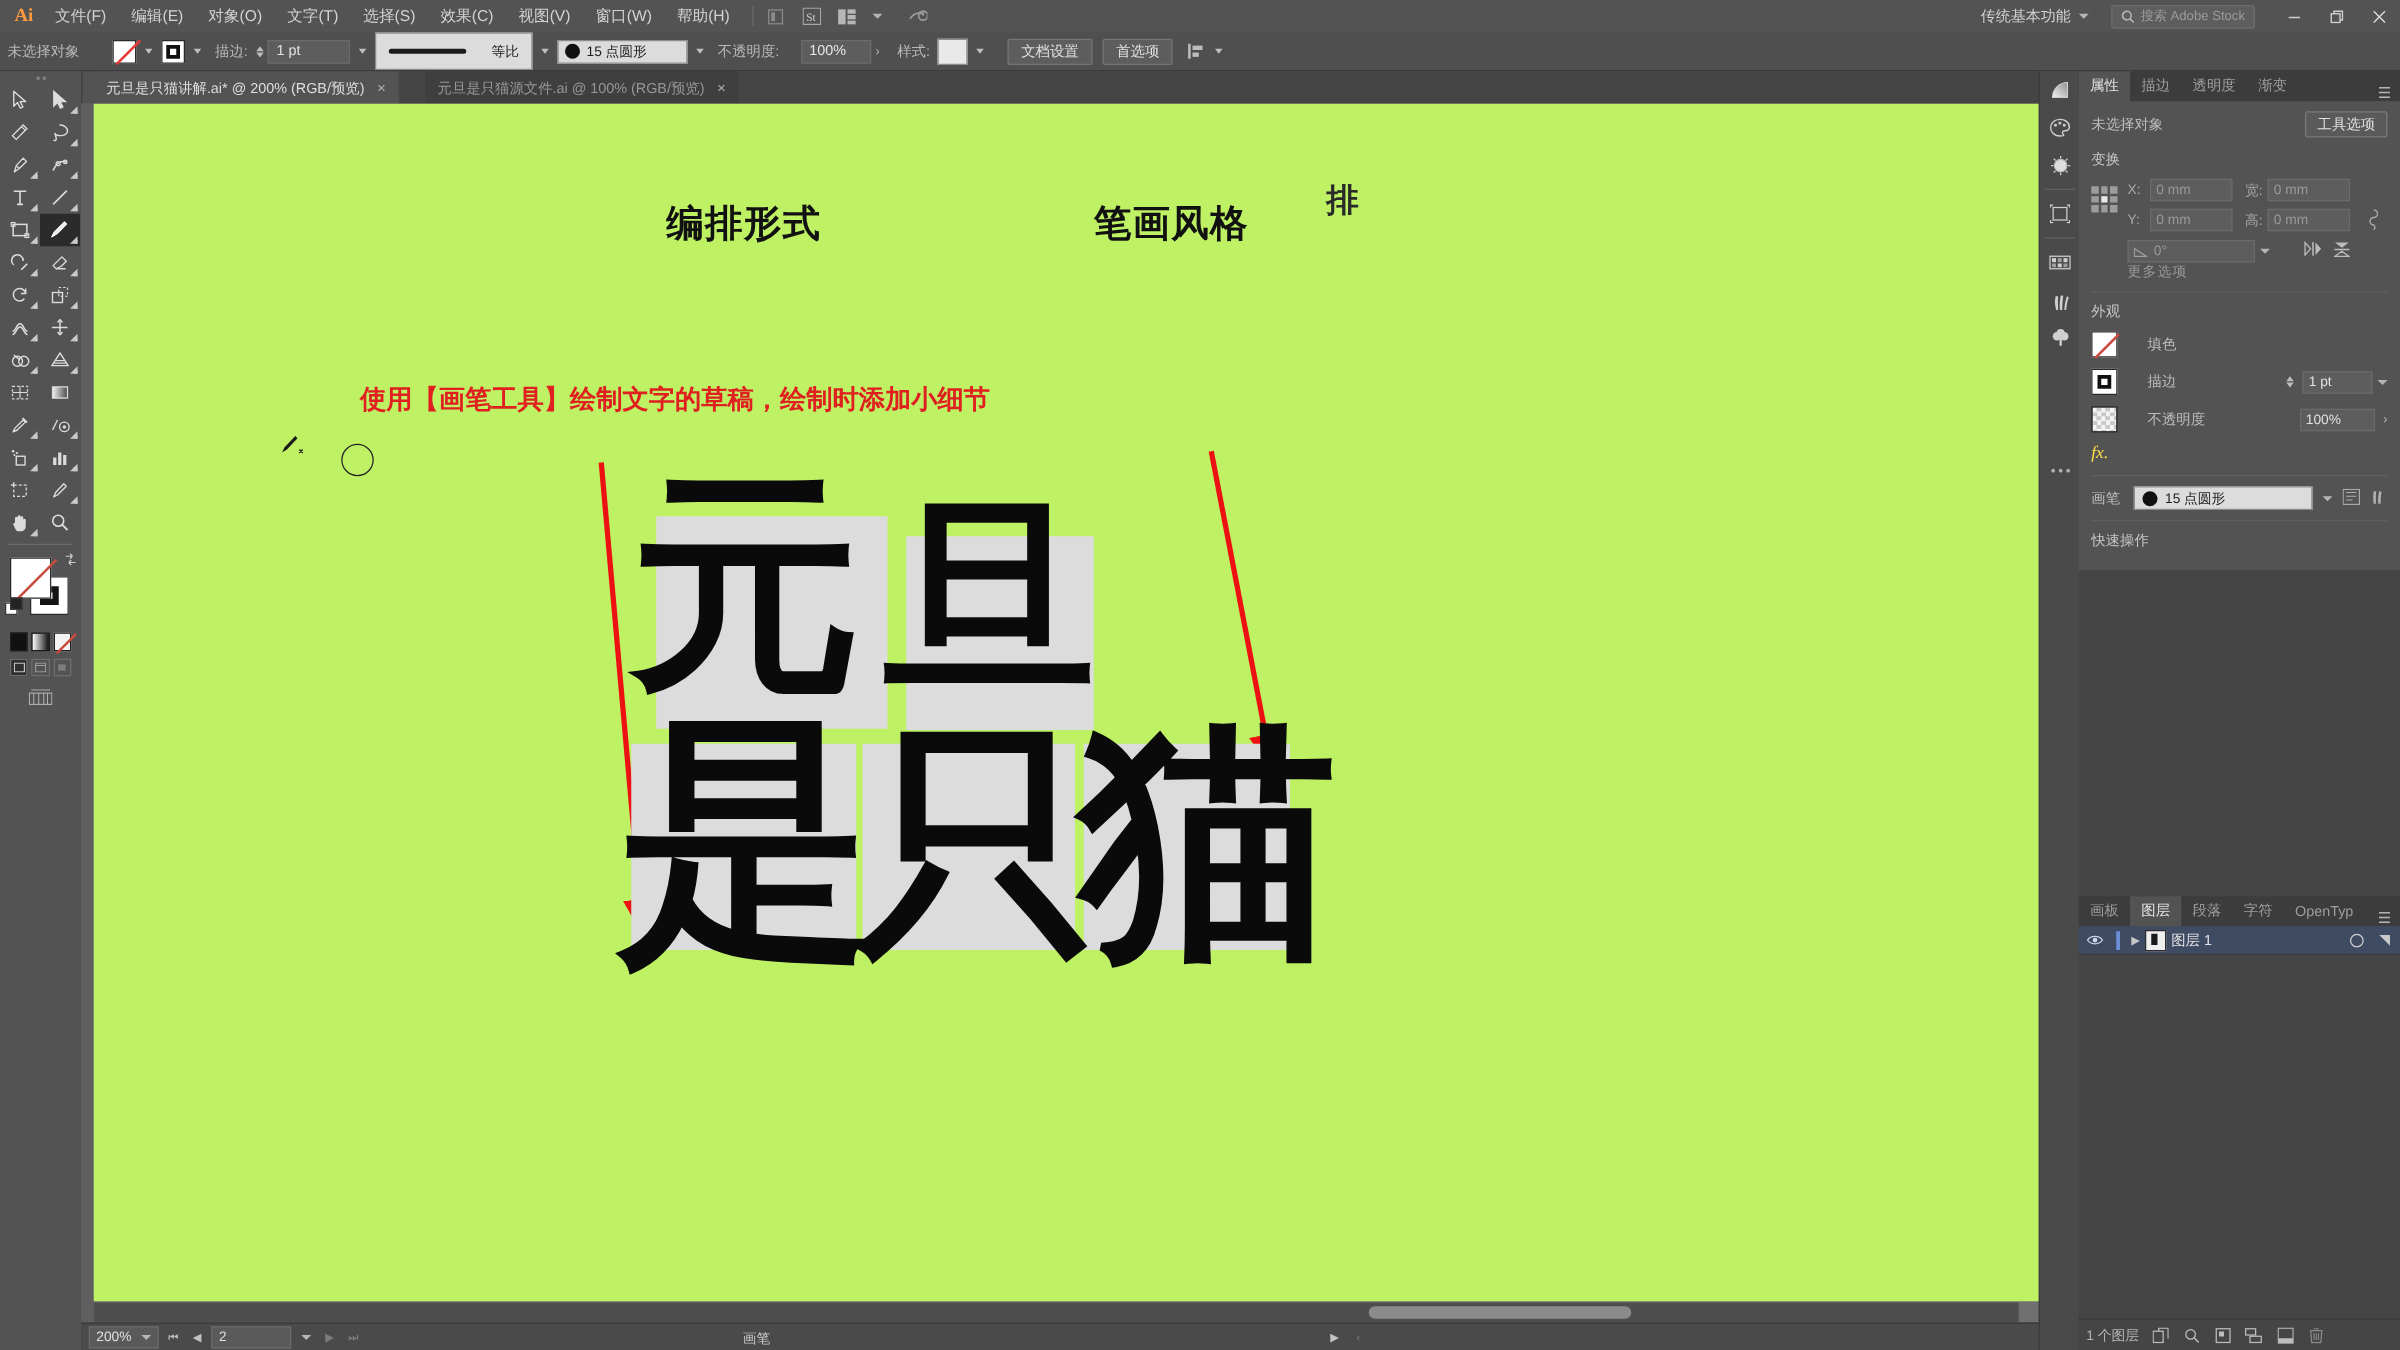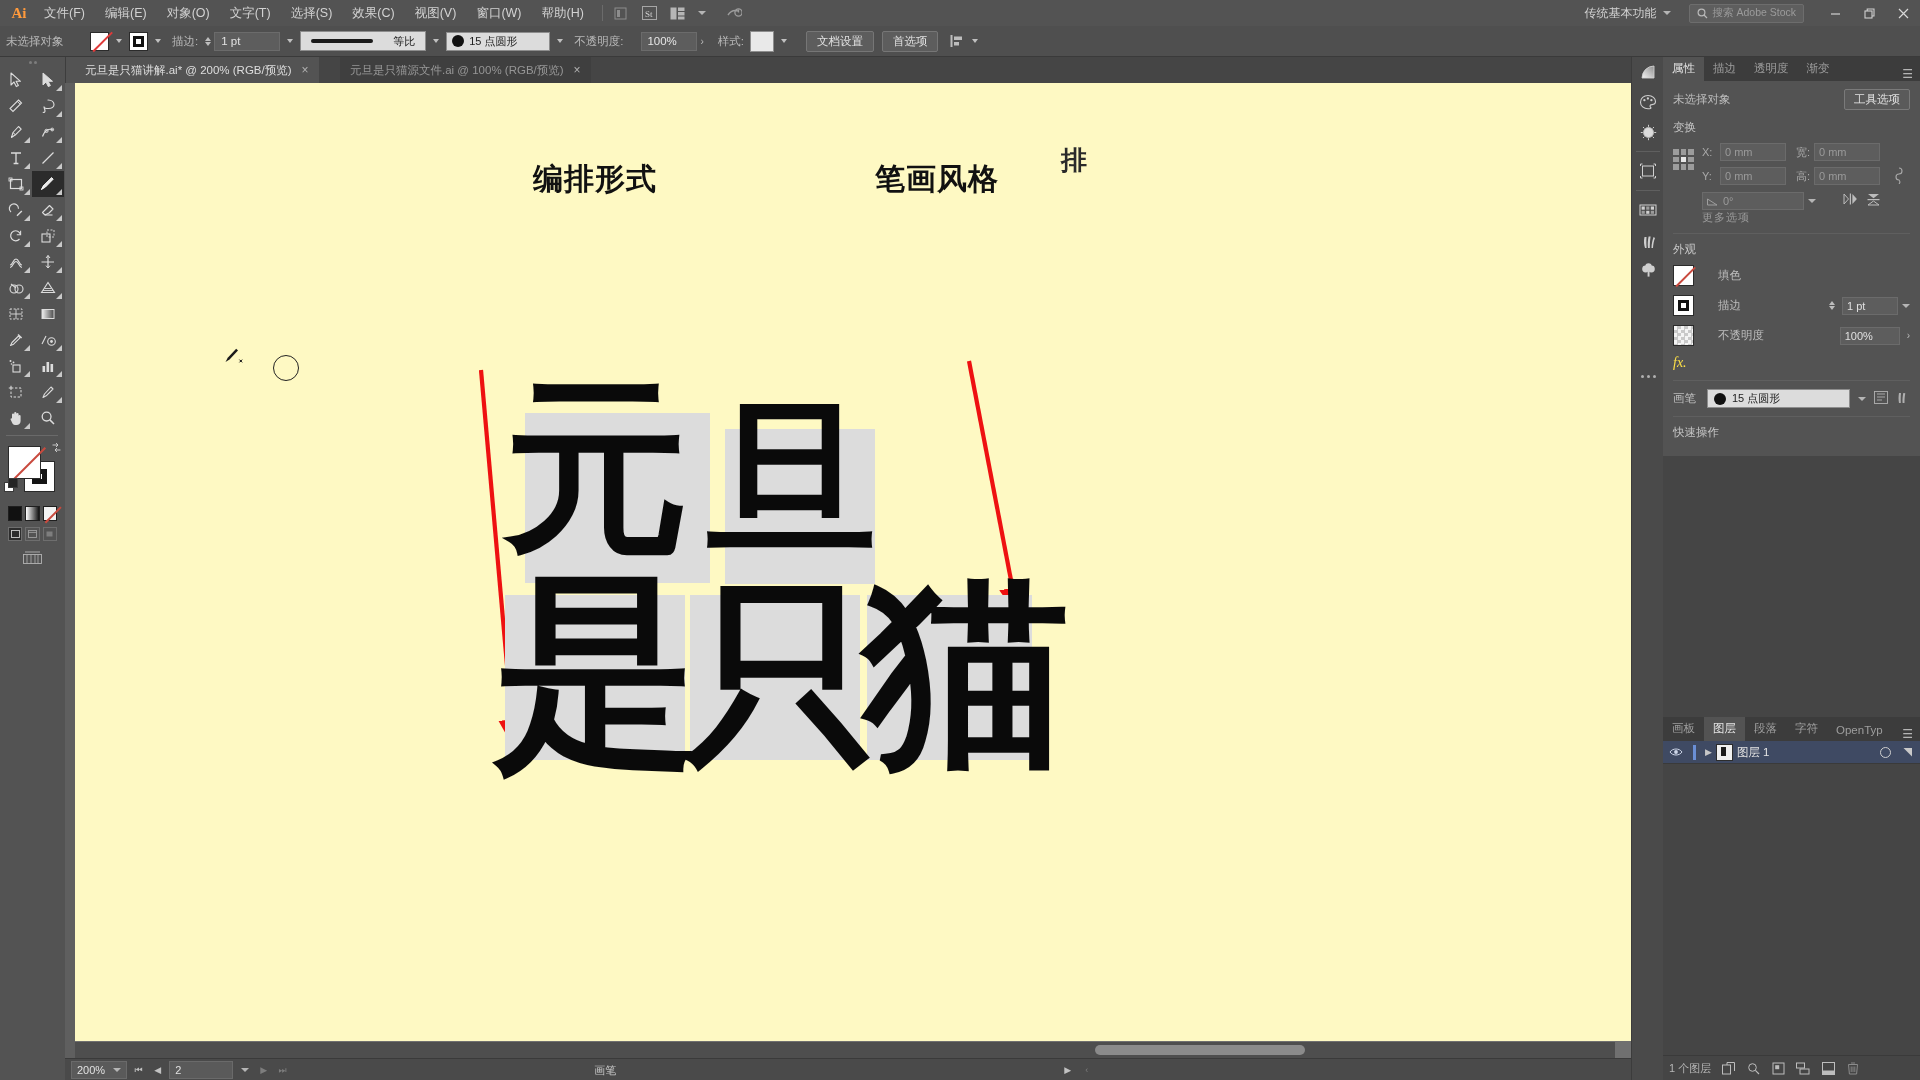--- a/index.html
+++ b/index.html
@@ -43,21 +43,21 @@
   .swatch.stroke{background:#fff;display:flex;align-items:center;justify-content:center;}
   .swatch.stroke i{display:block;width:11px;height:11px;border:3px solid #111;box-sizing:border-box;background:#fff;}
   .mini-caret{width:0;height:0;border-left:3.5px solid transparent;border-right:3.5px solid transparent;
               border-top:4px solid #c0c0c0;margin:0 7px;}
   .spin{display:flex;flex-direction:column;gap:1px;margin-right:3px;}
   .spin i{width:0;height:0;border-left:3px solid transparent;border-right:3px solid transparent;}
   .spin i.up{border-bottom:4px solid #bdbdbd;}
   .spin i.dn{border-top:4px solid #bdbdbd;}
   .field{background:#5d5d5d;border:1px solid #6b6b6b;height:17px;display:flex;align-items:center;
          padding:0 6px;font-size:11.5px;color:#e2e2e2;min-width:26px;}
-  .profile-box{width:126px;height:20px;background:#dcdcdc;border:1px solid #8d8d8d;display:flex;
+  .profile-box{width:126px;height:30px;background:#dcdcdc;border:1px solid #8d8d8d;display:flex;
                align-items:center;justify-content:space-between;padding:0 10px;box-sizing:border-box;}
   .profile-line{width:62px;height:4px;background:#1b1b1b;border-radius:2px;}
   .profile-txt{font-size:11px;color:#222;}
   .brush-box{width:104px;height:19px;background:#dcdcdc;border:1px solid #8d8d8d;display:flex;
              align-items:center;gap:5px;padding:0 5px;box-sizing:border-box;}
   .brush-dot{width:12px;height:12px;border-radius:50%;background:#111;flex:none;}
   .brush-txt{font-size:11px;color:#1d1d1d;white-space:nowrap;}
   .style-box{width:22px;height:19px;background:#e9e9e9;border:1px solid #8d8d8d;}
   .btn{height:19px;background:#5d5d5d;border:1px solid #767676;border-radius:2px;padding:0 10px;
        display:flex;align-items:center;font-size:11.5px;color:#e0e0e0;white-space:nowrap;}
@@ -111,21 +111,21 @@
   .tabbar{position:absolute;left:75px;top:57px;width:1566px;height:26px;background:#454545;}
   .tab{position:absolute;top:0;height:26px;display:flex;align-items:center;padding:0 10px;
        font-size:11.5px;white-space:nowrap;box-sizing:border-box;}
   .tab.active{background:#535353;color:#dedede;}
   .tab.inactive{background:#3f3f3f;color:#969696;}
   .tab .x{margin-left:10px;font-size:12px;color:#b1b1b1;}
 
   
   .doc{position:absolute;left:65px;top:83px;width:1566px;height:975px;background:#707070;}
   .rulerL{position:absolute;left:0;top:0;width:10px;height:975px;background:#5f5f5f;}
-  .canvas{position:absolute;left:10px;top:0;width:1708px;height:958px;background:#fef9c3;overflow:hidden;}
+  .canvas{position:absolute;left:10px;top:0;width:1708px;height:958px;background:#bef264;overflow:hidden;}
   .scroll-v{position:absolute;right:0;top:0;width:16px;height:958px;background:#4e4e4e;}
   .scroll-v .thumb{position:absolute;left:3px;top:500px;width:10px;height:120px;background:#8b8b8b;border-radius:5px;}
   .scroll-h{position:absolute;left:10px;bottom:0;width:1540px;height:16px;background:#4e4e4e;}
   .scroll-h .thumb{position:absolute;top:3px;left:1020px;width:210px;height:10px;background:#8b8b8b;border-radius:5px;}
 
   .head-line{position:absolute;font-family:"DejaVu Sans","Liberation Sans",sans-serif;font-weight:bold;
              color:#111;font-size:30px;letter-spacing:1px;}
   .annot{position:absolute;color:#e02020;font-size:21px;font-weight:bold;white-space:nowrap;
          font-family:"DejaVu Sans","Liberation Sans",sans-serif;}
   .cursor-brush{position:absolute;}
@@ -634,20 +634,21 @@
 
   <div class="doc">
     <div class="rulerL"></div>
 
     <div class="canvas">
 
       <div class="head-line" style="left:458px;top:76px">编排形式</div>
       <div class="head-line" style="left:800px;top:76px">笔画风格</div>
       <div class="head-line" style="left:986px;top:60px;font-size:26px;color:#2a2a2a">排</div>
 
+      <div class="annot" style="left:213px;top:222px">使用【画笔工具】绘制文字的草稿，绘制时添加小细节</div>
 
       <svg style="position:absolute;left:0;top:0;width:1540px;height:958px;pointer-events:none">
         <defs>
           <marker id="ah" markerWidth="7" markerHeight="7" refX="3.2" refY="3.2" orient="auto">
             <path d="M0 0 L7 3.2 L0 6.4 Z" fill="#ee1111"></path>
           </marker>
         </defs>
         <line x1="406" y1="287" x2="438" y2="650" stroke="#ee1111" stroke-width="4.2" marker-end="url(#ah)"></line>
         <line x1="894" y1="278" x2="940" y2="518" stroke="#ee1111" stroke-width="4.2" marker-end="url(#ah)"></line>
         <line x1="800" y1="230" x2="185" y2="230" stroke="#ee1111" stroke-width="0"></line>

